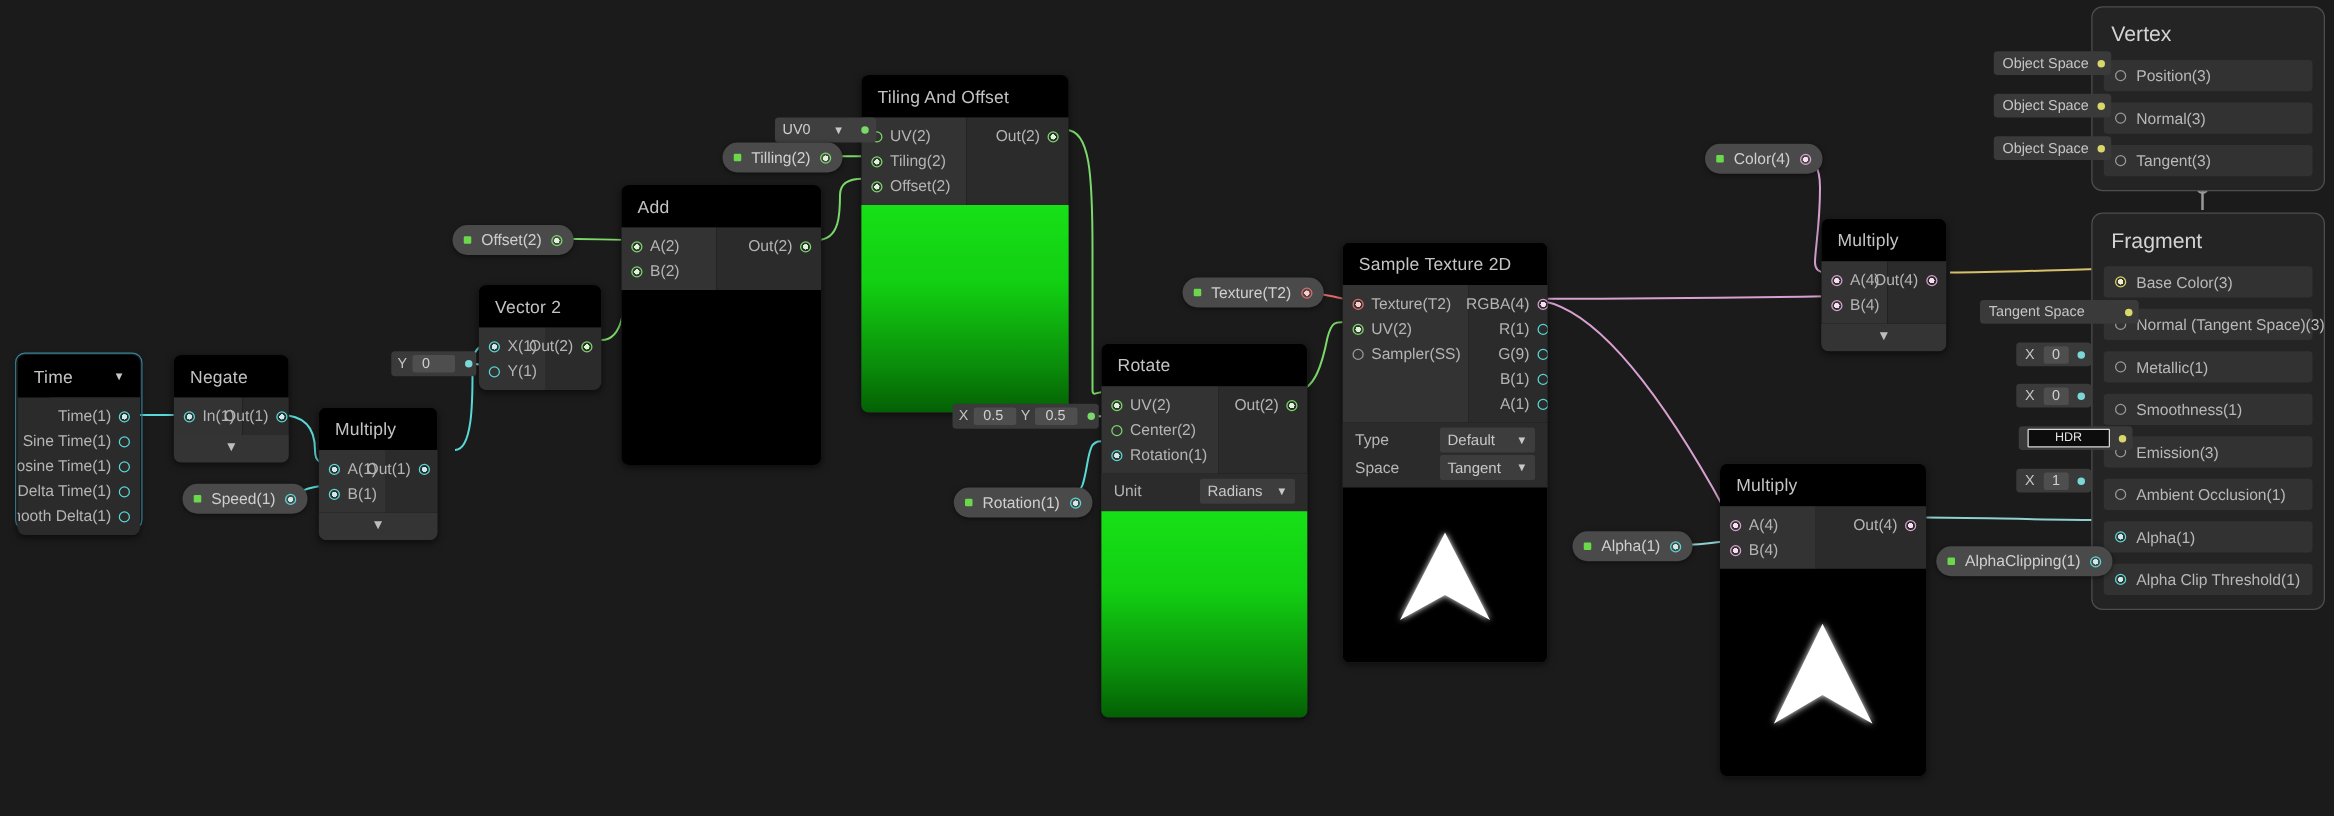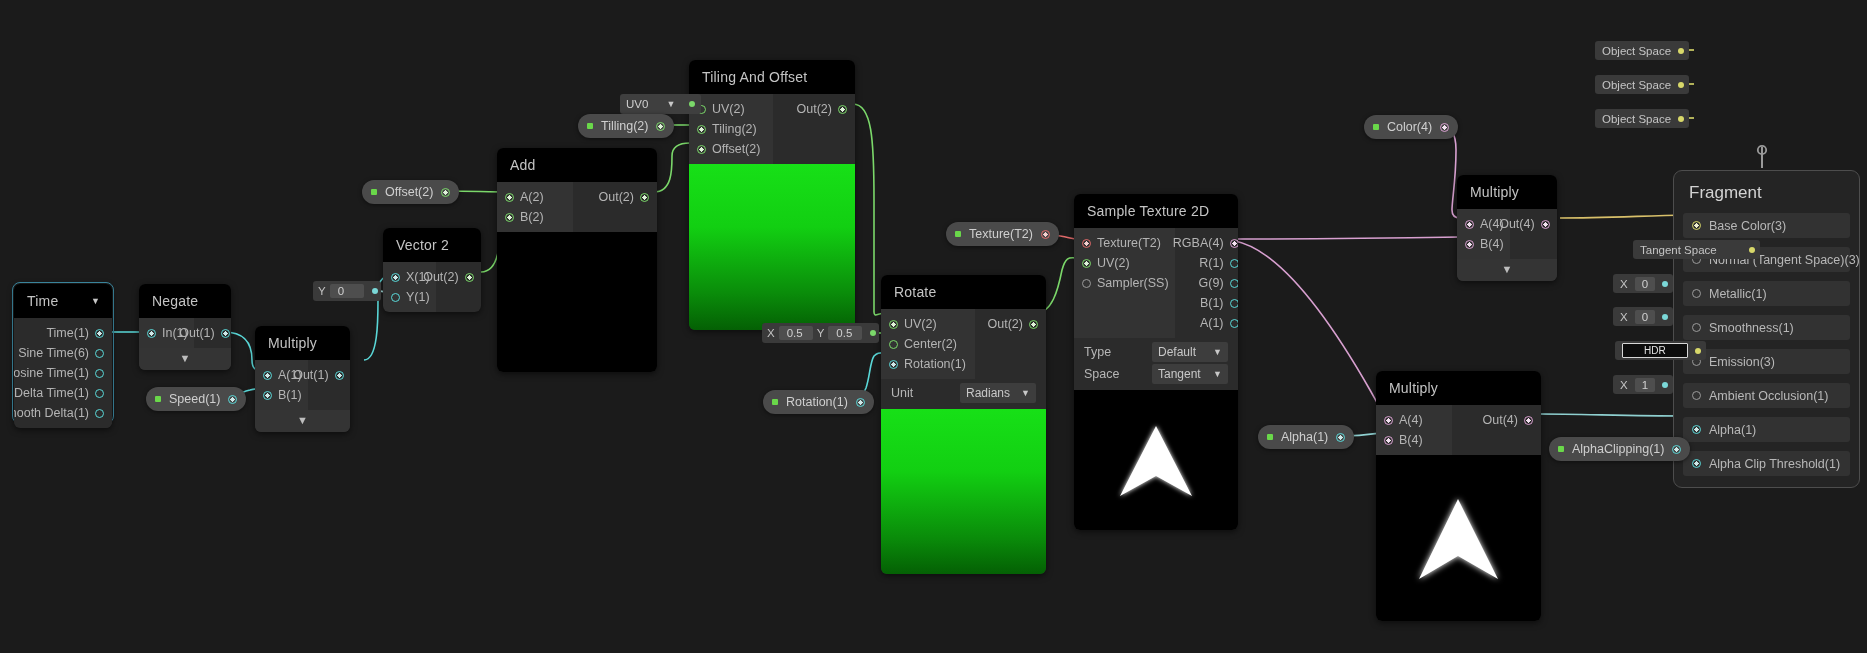--- a/index.html
+++ b/index.html
@@ -191,21 +191,21 @@
       <span>Time</span>
       <span class="caret">▼</span>
     </div>
     <div class="ports" style="display:block;margin-left:26px;">
       <div class="out-col" style="background:#2b2b2b;">
         <div class="port out">
           <span class="lbl">Time(1)</span>
           <span class="dot f"></span>
         </div>
         <div class="port out">
-          <span class="lbl">Sine Time(6)</span>
+          <span class="lbl">Sine Time(1)</span>
           <span class="dot"></span>
         </div>
         <div class="port out">
           <span class="lbl">Cosine Time(1)</span>
           <span class="dot"></span>
         </div>
         <div class="port out">
           <span class="lbl">Delta Time(1)</span>
           <span class="dot"></span>
         </div>
@@ -556,20 +556,35 @@
     <span>Alpha(1)</span>
     <span class="dot f"></span>
   </div>
 
   <div class="pill" style="left:1549px; top:437px;">
     <span class="sq"></span>
     <span>AlphaClipping(1)</span>
     <span class="dot f"></span>
   </div>
 
+  <div class="stack" style="left:1673px; top:5px; width:187px;">
+    <div class="stack-title">Vertex</div>
+    <div class="block">
+      <span class="dot w"></span>
+      <span>Position(3)</span>
+    </div>
+    <div class="block">
+      <span class="dot w"></span>
+      <span>Normal(3)</span>
+    </div>
+    <div class="block">
+      <span class="dot w"></span>
+      <span>Tangent(3)</span>
+    </div>
+  </div>
   <div class="ctx-label" style="left:1595px; top:41px;">
     <span>Object Space</span>
     <span class="knob"></span>
   </div>
   <div class="ctx-label" style="left:1595px; top:75px;">
     <span>Object Space</span>
     <span class="knob"></span>
   </div>
   <div class="ctx-label" style="left:1595px; top:109px;">
     <span>Object Space</span>
@@ -605,21 +620,21 @@
     <div class="block">
       <span class="dot f"></span>
       <span>Alpha(1)</span>
     </div>
     <div class="block">
       <span class="dot f"></span>
       <span>Alpha Clip Threshold(1)</span>
     </div>
   </div>
 
-  <div class="ctx-label" style="left:1633px; top:240px;gap:32px;">
+  <div class="ctx-label" style="left:1584px; top:240px;gap:32px;">
     <span>Tangent Space</span>
     <span class="knob"></span>
   </div>
   <div class="ctx-label" style="left:1613px; top:274px;">
     <span>X</span>
     <span class="box">0</span>
     <span class="knob" style="background:#7bd8d8;"></span>
   </div>
   <div class="ctx-label" style="left:1613px; top:307px;">
     <span>X</span>

